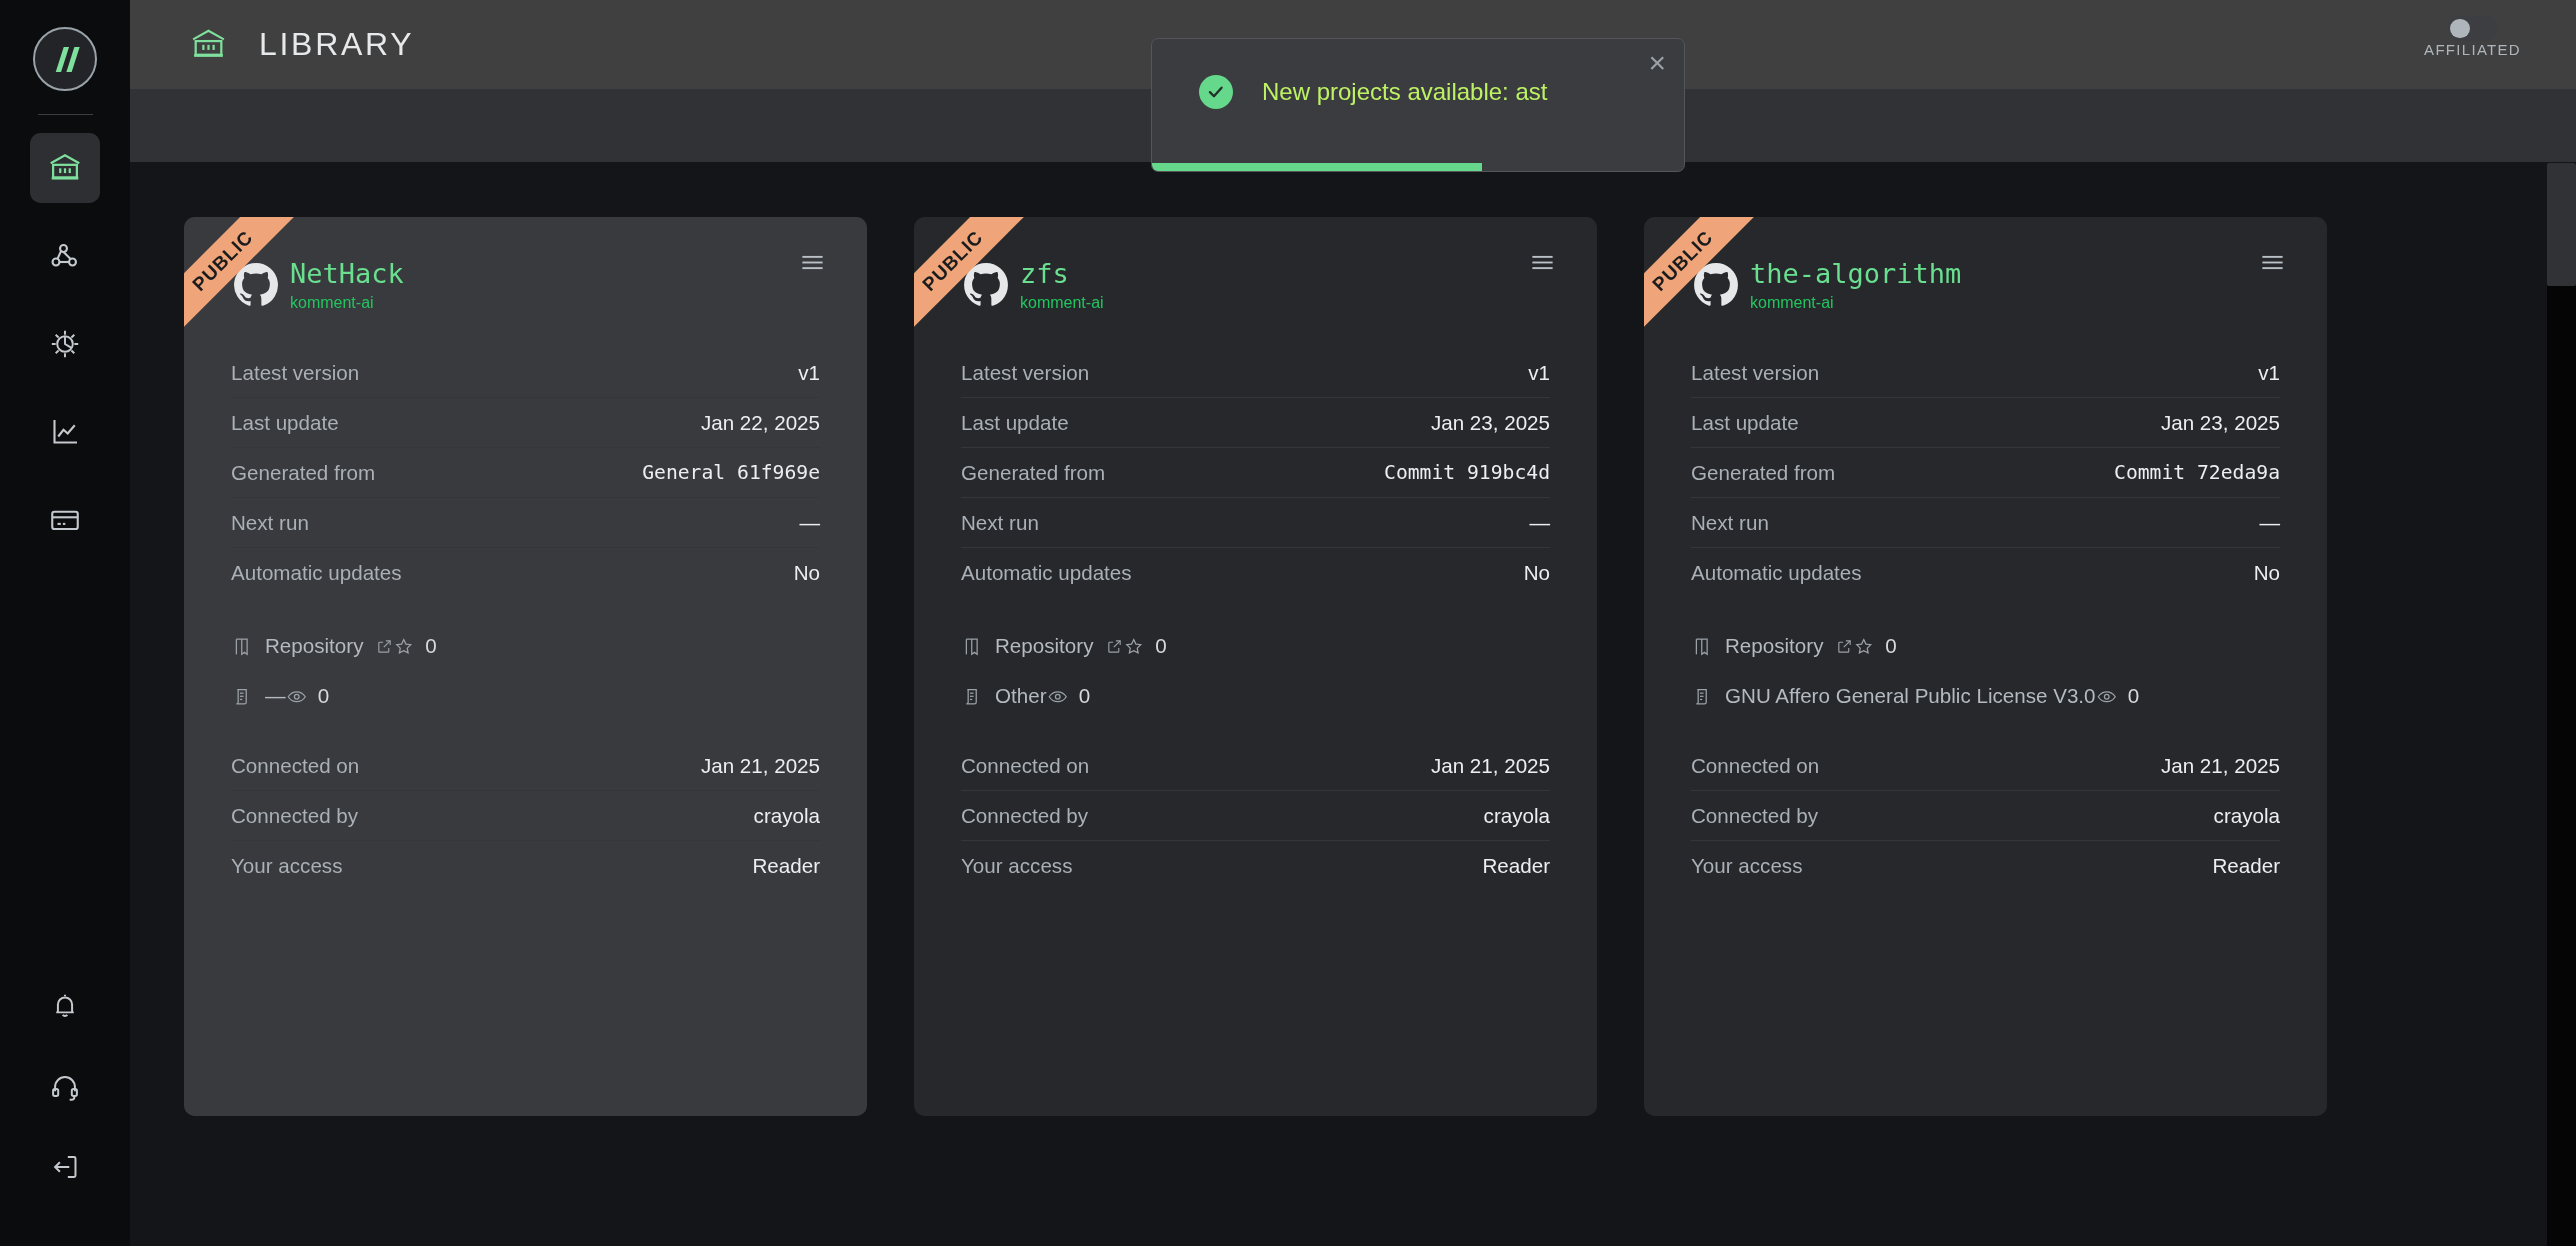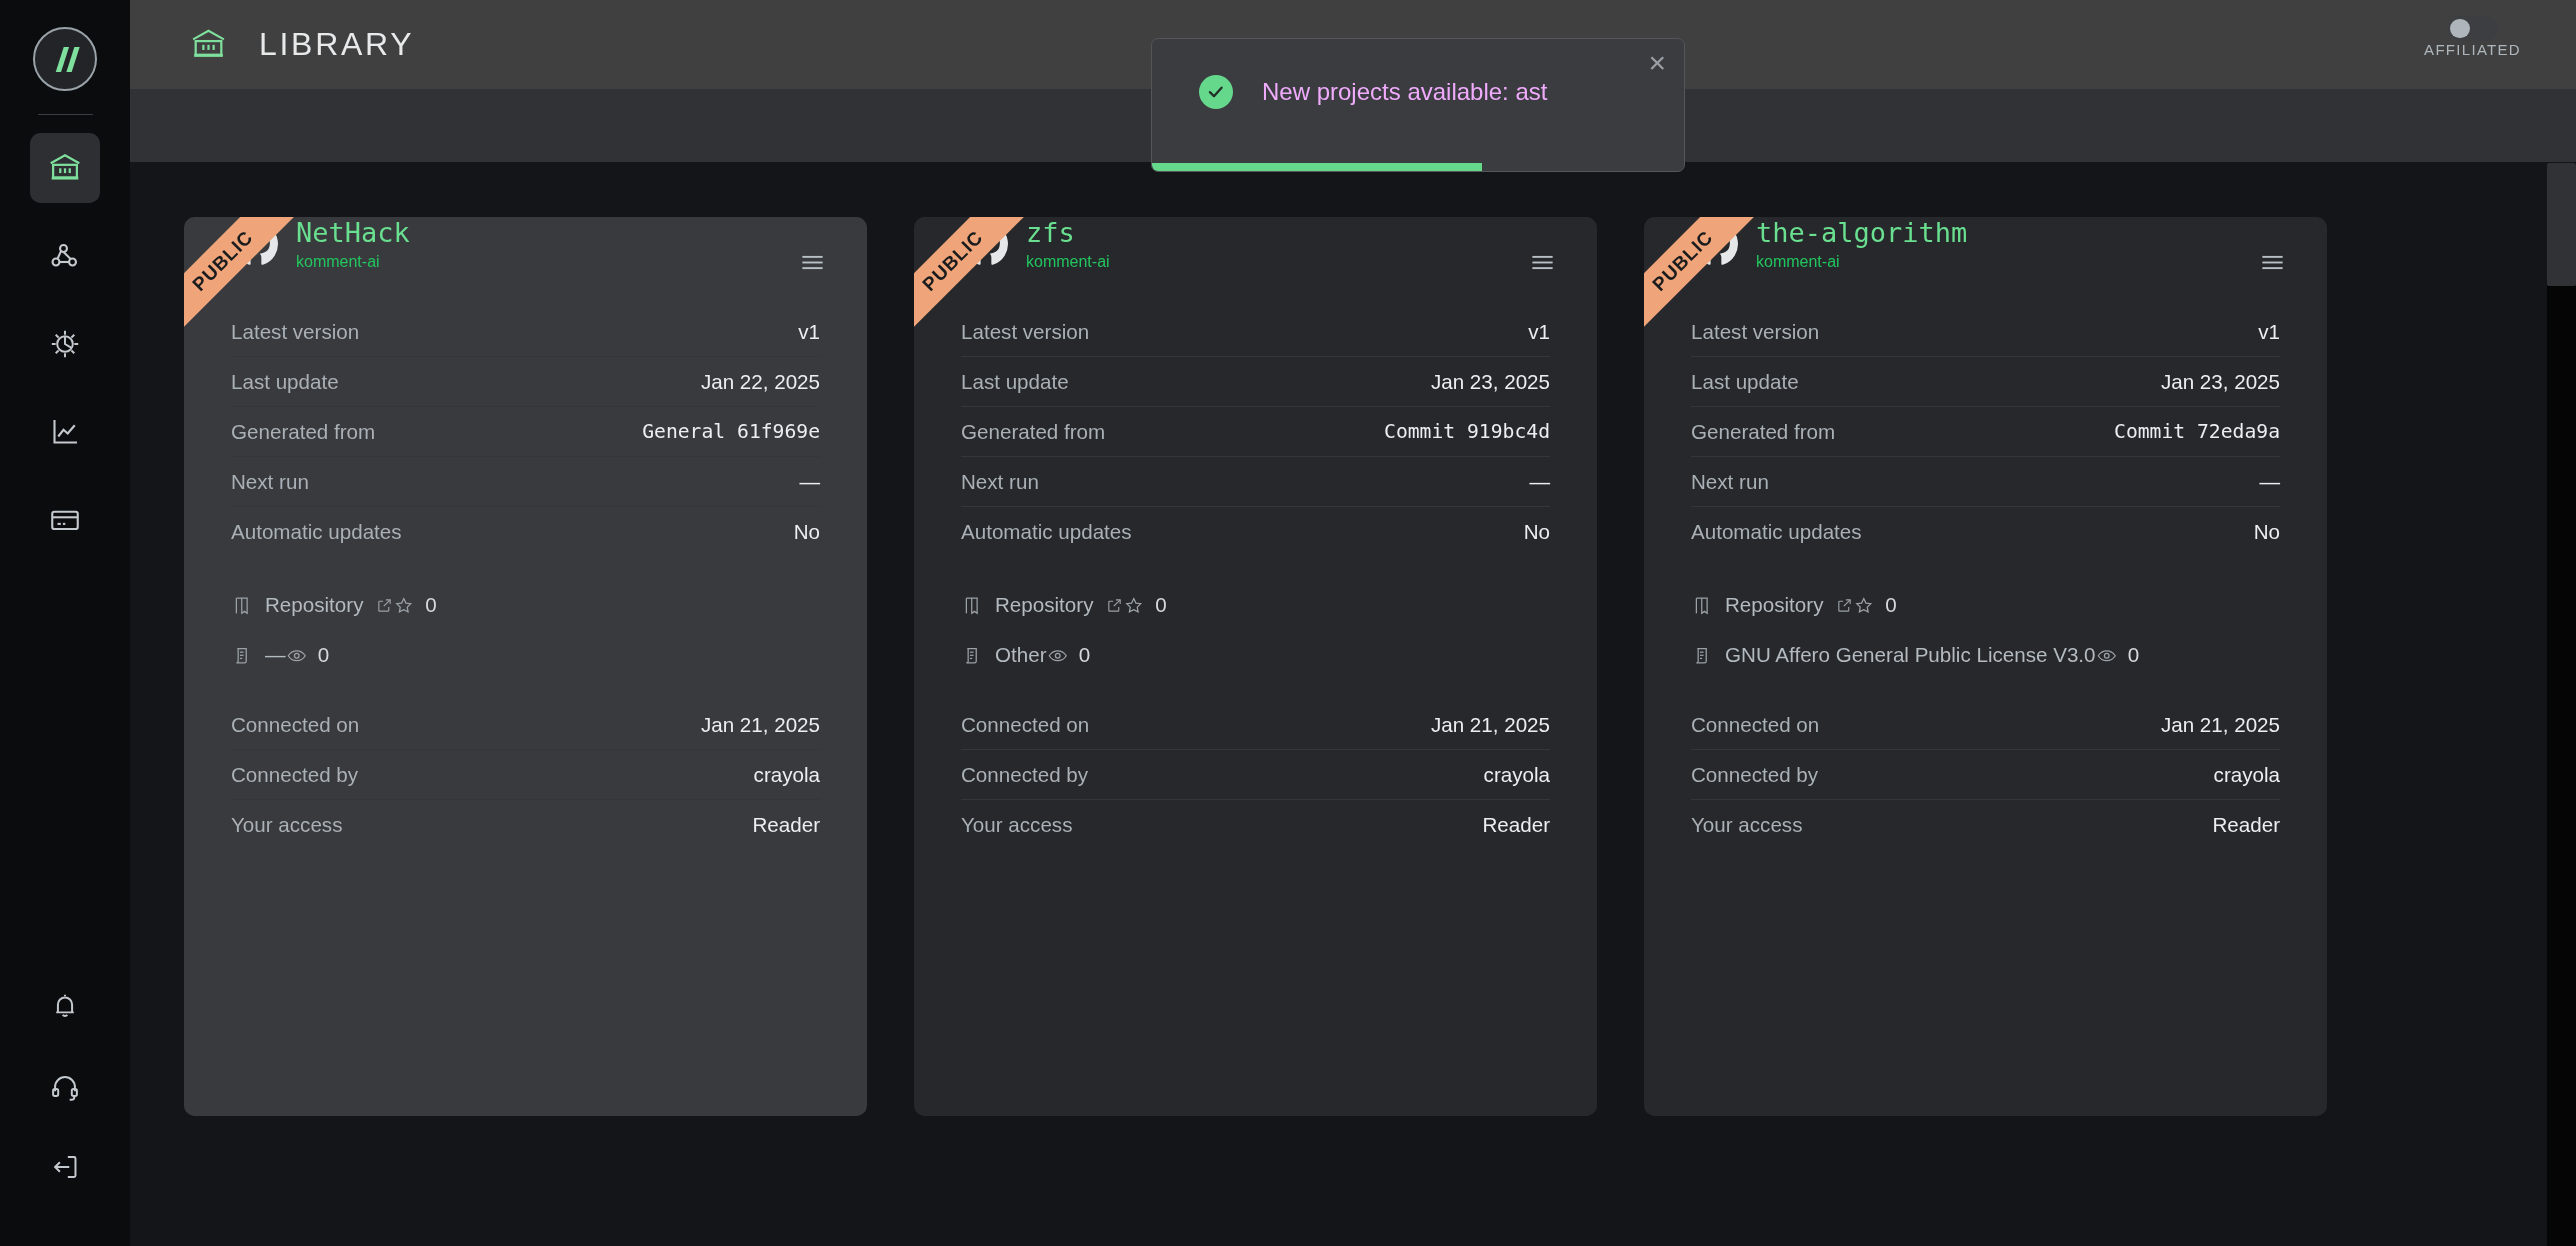--- a/index.html
+++ b/index.html
@@ -84,21 +84,21 @@
   .ribbon {
     position: absolute; left: -55px; top: 25px;
     width: 188px; height: 38px; background: #efa579;
     transform: rotate(-45deg);
     display: flex; align-items: center; justify-content: center;
     color: #1a1b1d; font-size: 19px; font-weight: 700; letter-spacing: 0.9px;
   }
 
   .card-menu { position: absolute; right: 41px; top: 32px; cursor: pointer; }
 
-  .card-head { display: flex; align-items: center; gap: 15px; }
+  .card-head { display: flex; align-items: center; gap: 9px; padding-top: 41px; }
   .gh-avatar { width: 50px; height: 50px; flex: 0 0 50px; }
   .card-titles { display: flex; flex-direction: column; gap: 5.4px; }
   .card-title {
     font-family: "DejaVu Sans Mono", monospace;
     font-size: 27px; color: #69df8f;
   }
   .card-owner { font-size: 16px; color: #22c55e; }
 
   .rows { margin-top: 36px; }
   .row {
@@ -127,21 +127,21 @@
     position: absolute; left: 1021px; top: 38px;
     width: 534px; height: 134px;
     background: #3a3c40; border: 0.9px solid #54565a; border-radius: 7.2px;
     overflow: hidden; z-index: 50;
   }
   .toast-body { display: flex; align-items: center; gap: 29px; padding: 36px 0 0 47px; }
   .toast-check {
     width: 34px; height: 34px; border-radius: 50%; background: #66d88c;
     display: flex; align-items: center; justify-content: center; flex: 0 0 34px;
   }
-  .toast-text { font-size: 24px; color: #f0abfc; }
+  .toast-text { font-size: 24px; color: #bef264; }
   .toast-close {
     position: absolute; right: 18px; top: 9px;
     font-size: 30px; color: #9ba1a6; cursor: pointer; line-height: 1;
   }
   .toast-progress { position: absolute; left: 0; bottom: 0; height: 8px; background: #66d88c; width: 62%; }
 
   
   .scrollbar {
     position: absolute; right: 0; top: 163px; width: 29.5px; bottom: 0;
     background: #050506;

